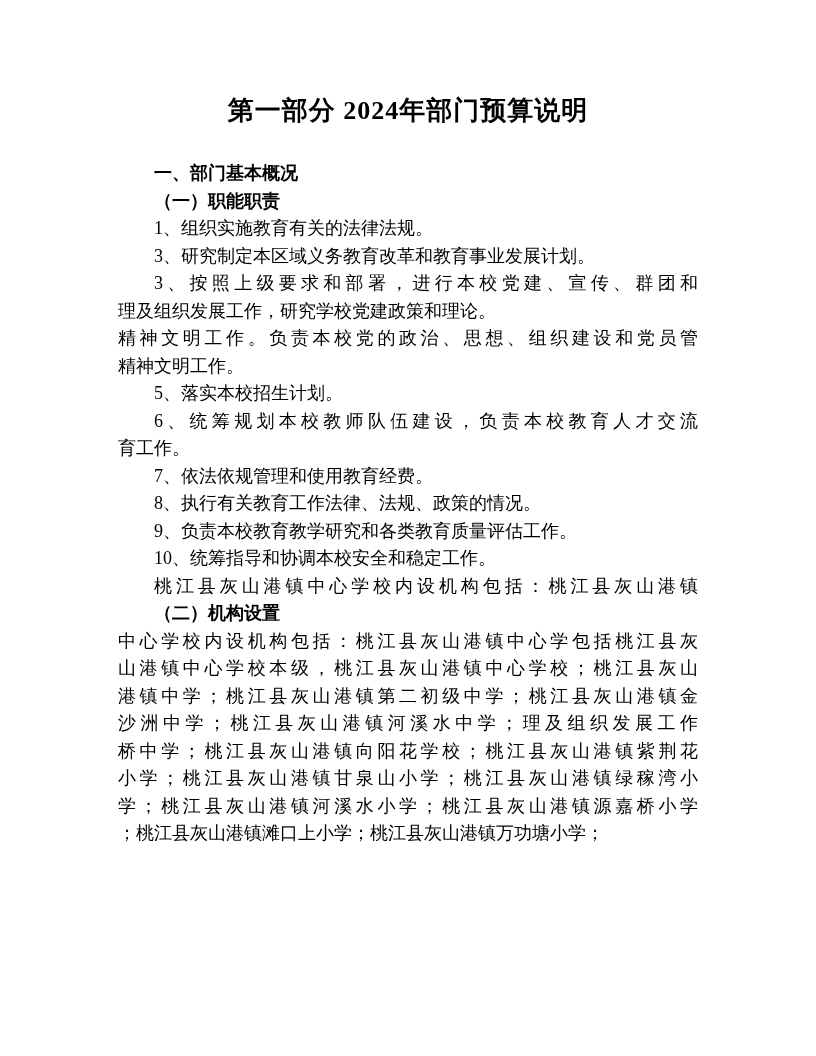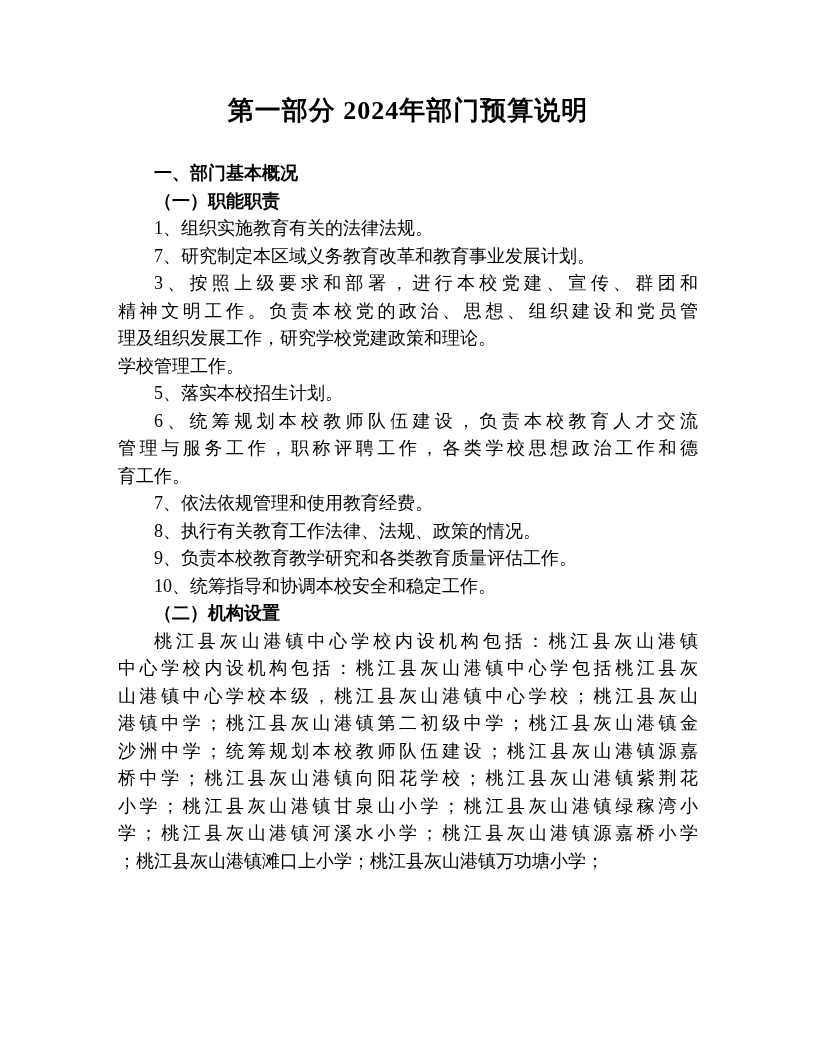--- a/index.html
+++ b/index.html
@@ -44,37 +44,36 @@
 </style>
 </head>
 <body>
 
 <div class="page">
   <div class="doc-title">第一部分 2024年部门预算说明</div>
   <div class="doc-body" id="doc-body">
       <div class="line b i">一、部门基本概况</div>
       <div class="line b i">（一）职能职责</div>
       <div class="line i">1、组织实施教育有关的法律法规。</div>
-      <div class="line i">7、研究制定本区域义务教育改革和教育事业发展计划。</div>
+      <div class="line i">3、研究制定本区域义务教育改革和教育事业发展计划。</div>
       <div class="line i j">3、按照上级要求和部署，进行本校党建、宣传、群团和</div>
+      <div class="line">理及组织发展工作，研究学校党建政策和理论。</div>
       <div class="line j">精神文明工作。负责本校党的政治、思想、组织建设和党员管</div>
-      <div class="line">理及组织发展工作，研究学校党建政策和理论。</div>
-      <div class="line">学校管理工作。</div>
+      <div class="line">精神文明工作。</div>
       <div class="line i">5、落实本校招生计划。</div>
       <div class="line i j">6、统筹规划本校教师队伍建设，负责本校教育人才交流</div>
-      <div class="line j">管理与服务工作，职称评聘工作，各类学校思想政治工作和德</div>
       <div class="line">育工作。</div>
       <div class="line i">7、依法依规管理和使用教育经费。</div>
       <div class="line i">8、执行有关教育工作法律、法规、政策的情况。</div>
       <div class="line i">9、负责本校教育教学研究和各类教育质量评估工作。</div>
       <div class="line i">10、统筹指导和协调本校安全和稳定工作。</div>
+      <div class="line i j">桃江县灰山港镇中心学校内设机构包括：桃江县灰山港镇</div>
       <div class="line b i">（二）机构设置</div>
-      <div class="line i j">桃江县灰山港镇中心学校内设机构包括：桃江县灰山港镇</div>
       <div class="line j">中心学校内设机构包括：桃江县灰山港镇中心学包括桃江县灰</div>
       <div class="line j">山港镇中心学校本级，桃江县灰山港镇中心学校；桃江县灰山</div>
       <div class="line j">港镇中学；桃江县灰山港镇第二初级中学；桃江县灰山港镇金</div>
-      <div class="line j">沙洲中学；统筹规划本校教师队伍建设；桃江县灰山港镇源嘉</div>
+      <div class="line j">沙洲中学；桃江县灰山港镇河溪水中学；理及组织发展工作</div>
       <div class="line j">桥中学；桃江县灰山港镇向阳花学校；桃江县灰山港镇紫荆花</div>
       <div class="line j">小学；桃江县灰山港镇甘泉山小学；桃江县灰山港镇绿稼湾小</div>
       <div class="line j">学；桃江县灰山港镇河溪水小学；桃江县灰山港镇源嘉桥小学</div>
       <div class="line">；桃江县灰山港镇滩口上小学；桃江县灰山港镇万功塘小学；</div>
     </div>
 </div>
 
 </body></html>

